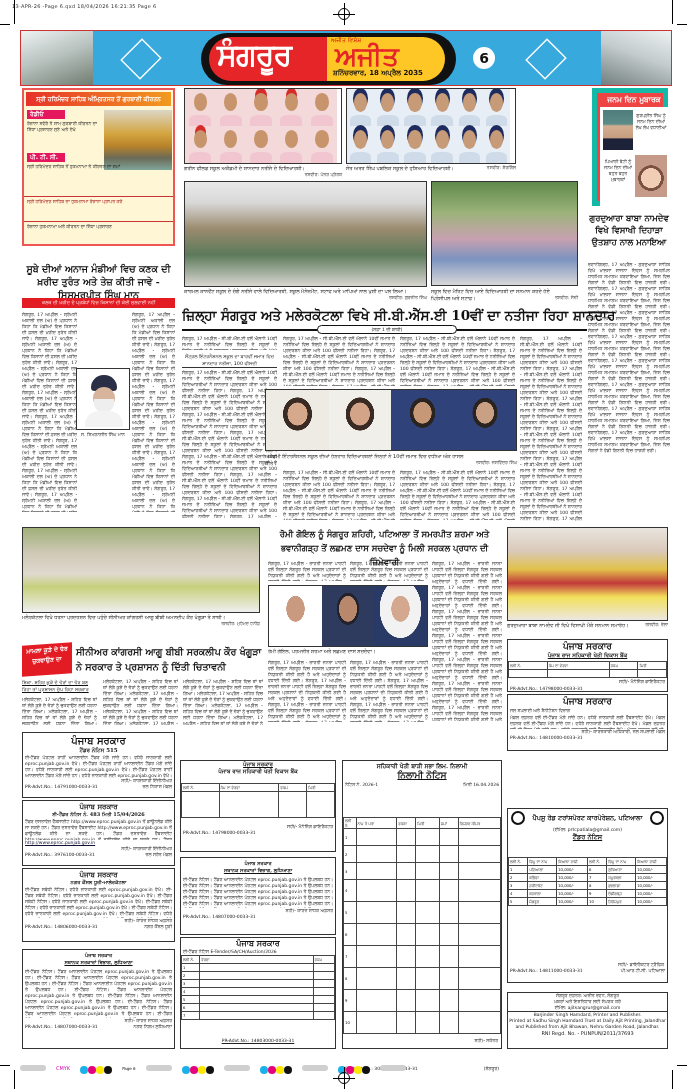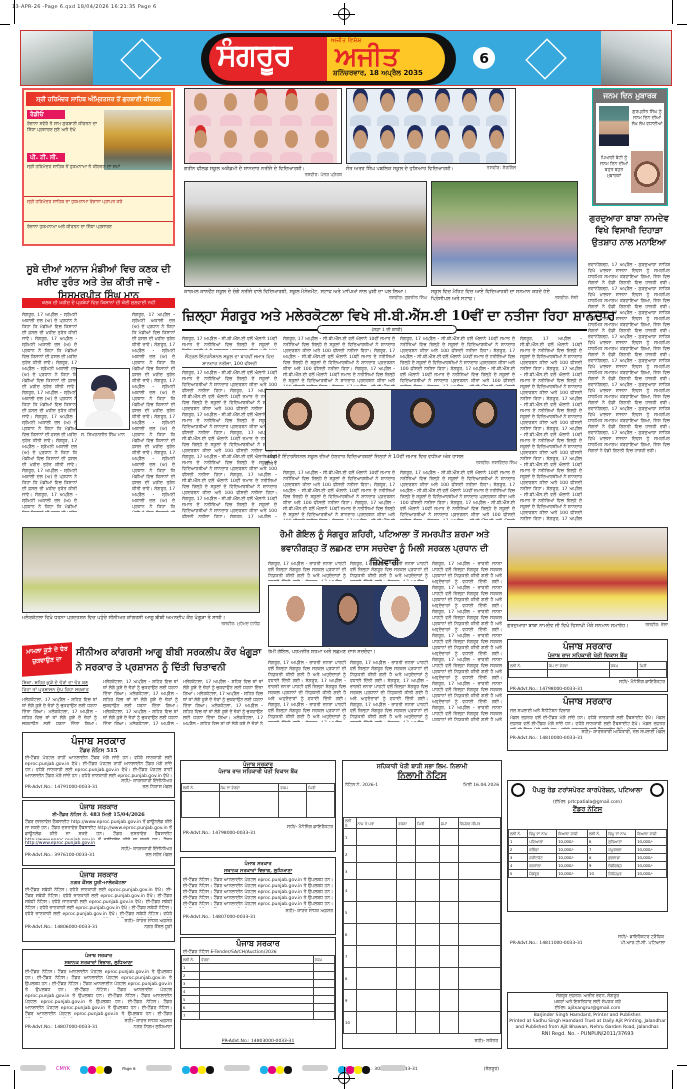--- a/index.html
+++ b/index.html
@@ -114,21 +114,21 @@
 <div class="abs cred" style="left:480px;top:165px;width:36px">ਤਸਵੀਰ: ਸ਼ੇਰਗਿੱਲ</div>
 
 <div class="abs crowd" style="left:184px;top:181px;width:243px;height:106px;border:1px solid #333"></div>
 <div class="abs cap" style="left:184px;top:288px;width:243px">ਕਾਰਮਲ ਕਾਨਵੈਂਟ ਸਕੂਲ ਦੇ ਚੰਗੇ ਨਤੀਜੇ ਵਾਲੇ ਵਿਦਿਆਰਥੀ, ਸਕੂਲ ਮੈਨੇਜਮੈਂਟ, ਸਟਾਫ ਅਤੇ ਮਾਪਿਆਂ ਨਾਲ ਖੁਸ਼ੀ ਦਾ ਪਲ ਲਿਆ।</div>
 <div class="abs cred" style="left:330px;top:295px;width:97px">ਤਸਵੀਰ: ਗੁਰਜੀਤ ਸਿੰਘ</div>
 
 <div class="abs" style="left:431px;top:181px;width:147px;height:105px;border:1px solid #333;background:linear-gradient(180deg,#5f8a4b 0%,#9cb37a 30%,#c8a1b0 55%,#7c93c0 75%,#d8d8d8 100%)"></div>
 <div class="abs cap" style="left:431px;top:288px;width:120px">ਸਕੂਲ ਵਿਚ ਮੈਰਿਟ ਵਿਚ ਆਏ ਵਿਦਿਆਰਥੀ ਦਾ ਸਨਮਾਨ ਕਰਦੇ ਹੋਏ ਪ੍ਰਿੰਸੀਪਲ ਅਤੇ ਸਟਾਫ਼।</div>
 <div class="abs cred" style="left:550px;top:295px;width:28px">ਤਸਵੀਰ: ਸੋਢੀ</div>
 
-<div class="abs" style="left:592px;top:88px;width:76px;height:118px;background:#737373;border:1px solid #14b8a6">
+<div class="abs" style="left:592px;top:88px;width:76px;height:118px;background:#ef4444;border:5px solid #14b8a6">
   <div class="abs" style="left:0;top:2px;width:74px;text-align:center;color:#fff;font-size:7.5px;font-weight:bold">ਜਨਮ ਦਿਨ ਮੁਬਾਰਕ</div>
   <div class="abs" style="left:3px;top:14px;width:68px;height:100px;background:#fff"></div>
   <div class="abs" style="left:6px;top:17px;width:30px;height:40px;background:linear-gradient(180deg,#4e7d7b 0%,#5c8c89 35%,#d4ae91 40%,#c59c80 70%,#1d2238 72%)"></div>
   <div class="abs txt" style="left:38px;top:20px;width:32px;height:34px;text-align:center">ਗੁਰਪ੍ਰੀਤ ਸਿੰਘ ਨੂੰ ਜਨਮ ਦਿਨ ਦੀਆਂ ਲੱਖ ਲੱਖ ਵਧਾਈਆਂ</div>
   <div class="abs txt" style="left:6px;top:66px;width:30px;height:40px;text-align:center">ਪਿਆਰੀ ਬੇਟੀ ਨੂੰ ਜਨਮ ਦਿਨ ਦੀਆਂ ਬਹੁਤ ਬਹੁਤ ਮੁਬਾਰਕਾਂ</div>
   <div class="abs" style="left:38px;top:62px;width:32px;height:42px;background:radial-gradient(circle at 50% 55%,#f2cdb5 0 35%,#7a5040 36% 45%,#c59a88 46%)"></div>
 </div>
 
 <div class="abs head" style="left:588px;top:212px;width:82px;font-size:8.5px;line-height:12px;text-align:center;color:#111">ਗੁਰਦੁਆਰਾ ਬਾਬਾ ਨਾਮਦੇਵ ਵਿਖੇ ਵਿਸਾਖੀ ਦਿਹਾੜਾ ਉਤਸ਼ਾਹ ਨਾਲ ਮਨਾਇਆ</div>
 <div class="abs txt" style="left:588px;top:262px;width:82px;height:255px">ਭਵਾਨੀਗੜ੍ਹ, 17 ਅਪ੍ਰੈਲ - ਗੁਰਦੁਆਰਾ ਸਾਹਿਬ ਵਿਖੇ ਖ਼ਾਲਸਾ ਸਾਜਨਾ ਦਿਵਸ ਨੂੰ ਸਮਰਪਿਤ ਧਾਰਮਿਕ ਸਮਾਗਮ ਕਰਵਾਇਆ ਗਿਆ, ਜਿਸ ਵਿਚ ਸੰਗਤਾਂ ਨੇ ਵੱਡੀ ਗਿਣਤੀ ਵਿਚ ਹਾਜ਼ਰੀ ਭਰੀ। ਭਵਾਨੀਗੜ੍ਹ, 17 ਅਪ੍ਰੈਲ - ਗੁਰਦੁਆਰਾ ਸਾਹਿਬ ਵਿਖੇ ਖ਼ਾਲਸਾ ਸਾਜਨਾ ਦਿਵਸ ਨੂੰ ਸਮਰਪਿਤ ਧਾਰਮਿਕ ਸਮਾਗਮ ਕਰਵਾਇਆ ਗਿਆ, ਜਿਸ ਵਿਚ ਸੰਗਤਾਂ ਨੇ ਵੱਡੀ ਗਿਣਤੀ ਵਿਚ ਹਾਜ਼ਰੀ ਭਰੀ। ਭਵਾਨੀਗੜ੍ਹ, 17 ਅਪ੍ਰੈਲ - ਗੁਰਦੁਆਰਾ ਸਾਹਿਬ ਵਿਖੇ ਖ਼ਾਲਸਾ ਸਾਜਨਾ ਦਿਵਸ ਨੂੰ ਸਮਰਪਿਤ ਧਾਰਮਿਕ ਸਮਾਗਮ ਕਰਵਾਇਆ ਗਿਆ, ਜਿਸ ਵਿਚ ਸੰਗਤਾਂ ਨੇ ਵੱਡੀ ਗਿਣਤੀ ਵਿਚ ਹਾਜ਼ਰੀ ਭਰੀ। ਭਵਾਨੀਗੜ੍ਹ, 17 ਅਪ੍ਰੈਲ - ਗੁਰਦੁਆਰਾ ਸਾਹਿਬ ਵਿਖੇ ਖ਼ਾਲਸਾ ਸਾਜਨਾ ਦਿਵਸ ਨੂੰ ਸਮਰਪਿਤ ਧਾਰਮਿਕ ਸਮਾਗਮ ਕਰਵਾਇਆ ਗਿਆ, ਜਿਸ ਵਿਚ ਸੰਗਤਾਂ ਨੇ ਵੱਡੀ ਗਿਣਤੀ ਵਿਚ ਹਾਜ਼ਰੀ ਭਰੀ। ਭਵਾਨੀਗੜ੍ਹ, 17 ਅਪ੍ਰੈਲ - ਗੁਰਦੁਆਰਾ ਸਾਹਿਬ ਵਿਖੇ ਖ਼ਾਲਸਾ ਸਾਜਨਾ ਦਿਵਸ ਨੂੰ ਸਮਰਪਿਤ ਧਾਰਮਿਕ ਸਮਾਗਮ ਕਰਵਾਇਆ ਗਿਆ, ਜਿਸ ਵਿਚ ਸੰਗਤਾਂ ਨੇ ਵੱਡੀ ਗਿਣਤੀ ਵਿਚ ਹਾਜ਼ਰੀ ਭਰੀ। ਭਵਾਨੀਗੜ੍ਹ, 17 ਅਪ੍ਰੈਲ - ਗੁਰਦੁਆਰਾ ਸਾਹਿਬ ਵਿਖੇ ਖ਼ਾਲਸਾ ਸਾਜਨਾ ਦਿਵਸ ਨੂੰ ਸਮਰਪਿਤ ਧਾਰਮਿਕ ਸਮਾਗਮ ਕਰਵਾਇਆ ਗਿਆ, ਜਿਸ ਵਿਚ ਸੰਗਤਾਂ ਨੇ ਵੱਡੀ ਗਿਣਤੀ ਵਿਚ ਹਾਜ਼ਰੀ ਭਰੀ। ਭਵਾਨੀਗੜ੍ਹ, 17 ਅਪ੍ਰੈਲ - ਗੁਰਦੁਆਰਾ ਸਾਹਿਬ ਵਿਖੇ ਖ਼ਾਲਸਾ ਸਾਜਨਾ ਦਿਵਸ ਨੂੰ ਸਮਰਪਿਤ ਧਾਰਮਿਕ ਸਮਾਗਮ ਕਰਵਾਇਆ ਗਿਆ, ਜਿਸ ਵਿਚ ਸੰਗਤਾਂ ਨੇ ਵੱਡੀ ਗਿਣਤੀ ਵਿਚ ਹਾਜ਼ਰੀ ਭਰੀ। ਭਵਾਨੀਗੜ੍ਹ, 17 ਅਪ੍ਰੈਲ - ਗੁਰਦੁਆਰਾ ਸਾਹਿਬ ਵਿਖੇ ਖ਼ਾਲਸਾ ਸਾਜਨਾ ਦਿਵਸ ਨੂੰ ਸਮਰਪਿਤ ਧਾਰਮਿਕ ਸਮਾਗਮ ਕਰਵਾਇਆ ਗਿਆ, ਜਿਸ ਵਿਚ ਸੰਗਤਾਂ ਨੇ ਵੱਡੀ ਗਿਣਤੀ ਵਿਚ ਹਾਜ਼ਰੀ ਭਰੀ। </div>
@@ -434,21 +434,21 @@
         </tr>
   </tbody>
     </table>
   <div class="txt" style="text-align:right;padding:4px 3px 0;height:32px">ਸਹੀ/- ਸਕੱਤਰ</div>
   <div class="txt" style="padding:0 2px;display:flex;justify-content:space-between">
       <span>PR-Advt.No.: 30831000-0033-31</span>
       <span>(ਸੰਗਰੂਰ)</span>
     </div>
 </div>
 
-<div class="abs box" style="left:507px;top:780px;width:161px;height:132px">
+<div class="abs box" style="left:507px;top:808px;width:161px;height:175px">
   <div style="display:flex;align-items:center;justify-content:space-between;padding:2px 3px">
     <span style="width:14px;height:14px;border:2px solid #111;border-radius:50%;display:inline-block"></span>
     <span class="adtitle" style="font-size:6.5px">ਪੈਪਸੂ ਰੋਡ ਟਰਾਂਸਪੋਰਟ ਕਾਰਪੋਰੇਸ਼ਨ, ਪਟਿਆਲਾ</span>
     <span style="width:14px;height:14px;border:2px solid #111;border-radius:50%;display:inline-block"></span>
   </div>
   <div class="txt" style="text-align:center">(ਈਮੇਲ: prtcpatiala@gmail.com)</div>
   <div class="adtitle" style="font-size:6.5px;text-decoration:underline">ਟੈਂਡਰ ਨੋਟਿਸ</div>
   <div class="txt" style="padding:0 2px;height:16px">&nbsp;</div>
   <table class="tbl">
     <tbody>

